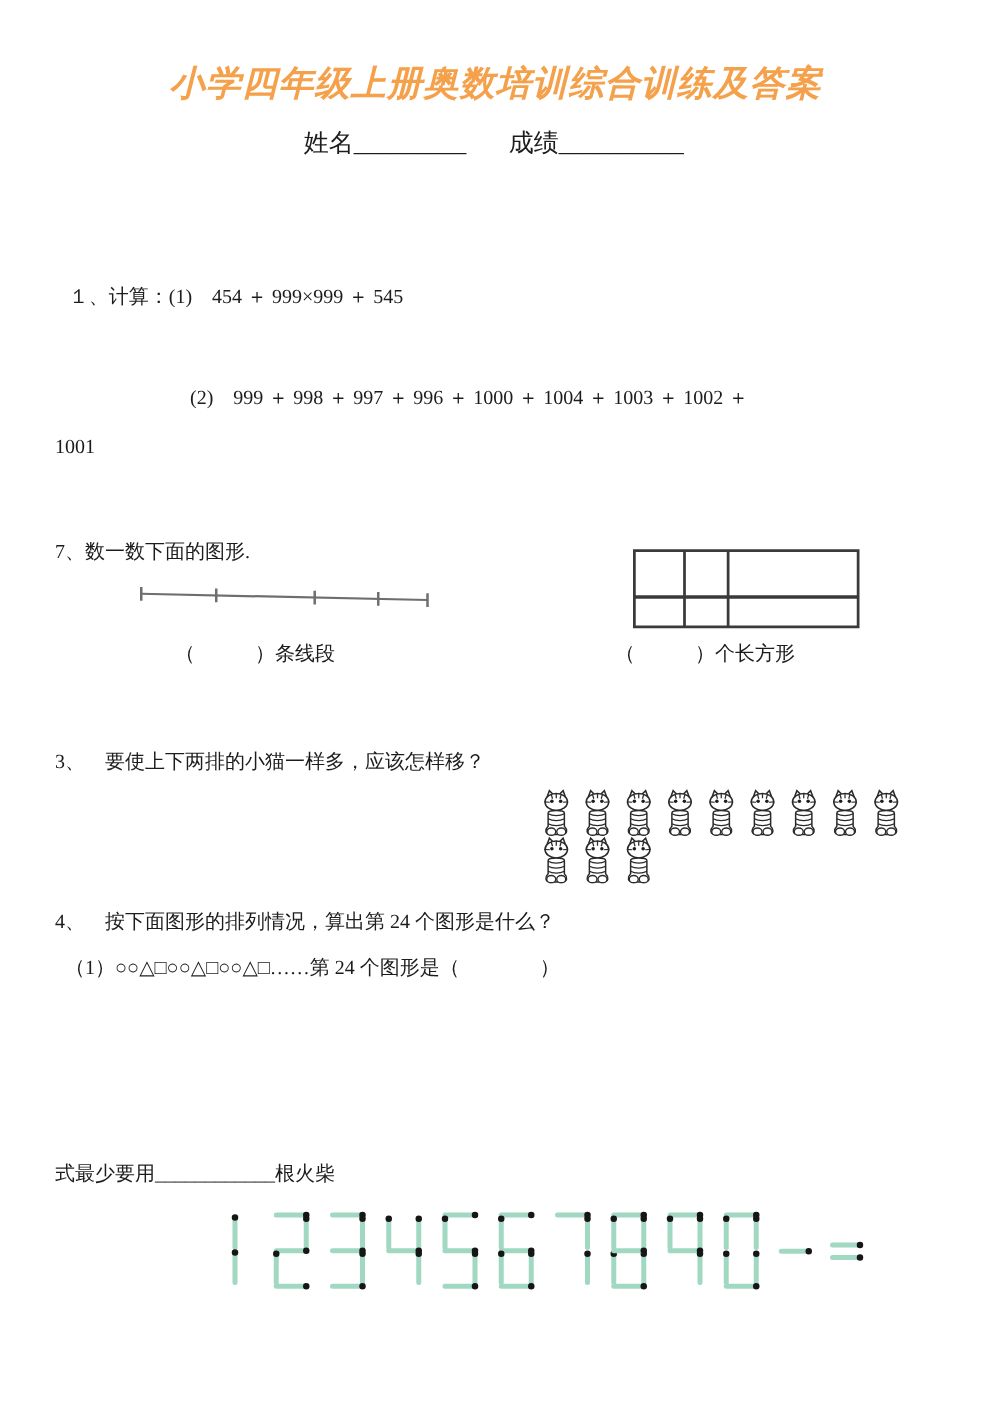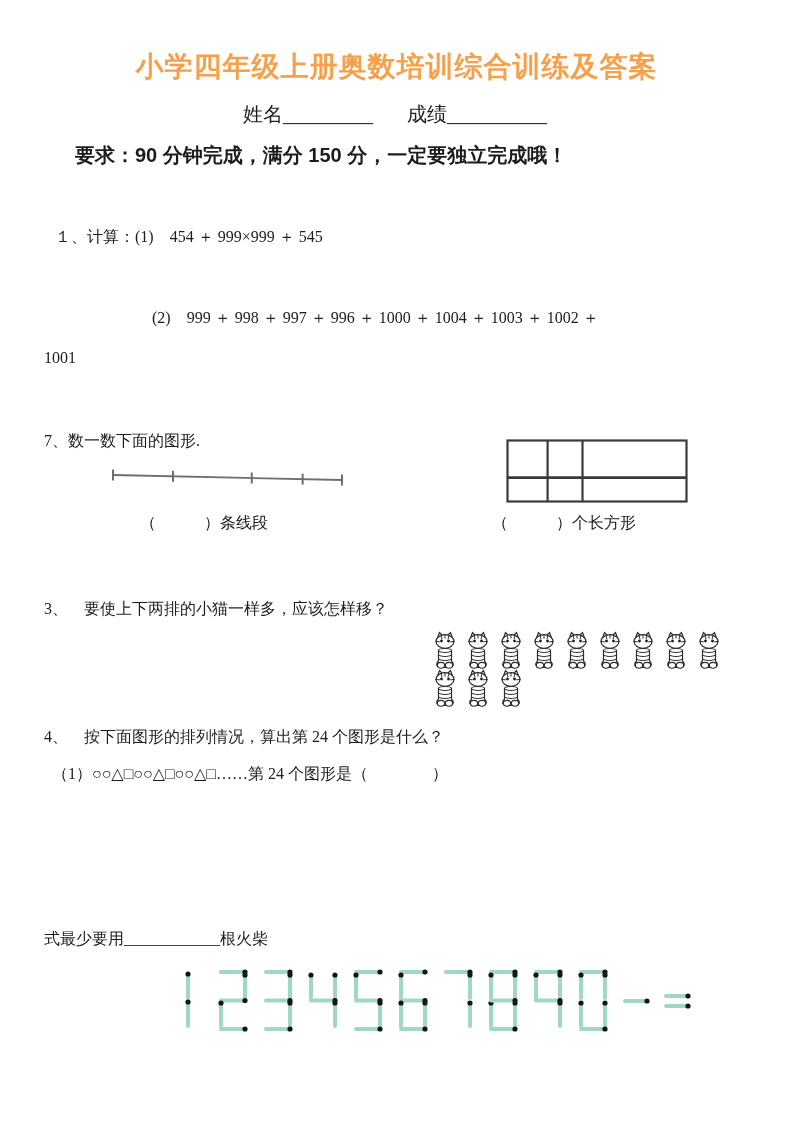--- a/index.html
+++ b/index.html
@@ -4,21 +4,21 @@
 <style>
   html,body{margin:0;padding:0;background:#ffffff;}
   .page{
     position:relative;width:793px;height:1122px;margin:0 auto;background:#ffffff;
     font-family:"Liberation Serif","DejaVu Serif",serif;color:#1c1c1c;overflow:hidden;
   }
   .abs{position:absolute;}
   .title{
     left:0;right:0;top:48px;text-align:center;
     font-family:"Liberation Sans","DejaVu Sans",sans-serif;
-    font-weight:bold;font-size:28px;letter-spacing:1px;
+    font-weight:bold;font-size:28px;letter-spacing:1px;font-style:italic;
   }
   .nameline{top:101px;left:243px;font-size:20px;}
   .nameline .gap{display:inline-block;width:34px;}
   .bold-sans{font-family:"Liberation Sans","DejaVu Sans",sans-serif;font-weight:bold;}
   .req{top:142px;left:75px;font-size:20px;}
   .sec{top:184px;left:48px;font-size:20px;}
   .body-line{font-size:16px;}
   .q1l1{top:227px;left:55px;}
   .q1l2{top:308px;left:152px;}
   .q1l3{top:349px;left:44px;}
@@ -41,21 +41,20 @@
 <body>
 
 <div class="page">
 
   <div class="abs title" style="color: rgb(245, 160, 74);">小学四年级上册奥数培训综合训练及答案</div>
 
   <div class="abs nameline">
     <span>姓名</span><span>_________</span><span class="gap"></span><span>成绩</span><span>__________</span>
   </div>
 
-  <div class="abs req bold-sans">要求：90 分钟完成，满分 150 分，一定要独立完成哦！</div>
 
 
   <div class="abs body-line q1l1">１、计算：(1)　454 ＋ 999×999 ＋ 545</div>
   <div class="abs body-line q1l2">(2)　999 ＋ 998 ＋ 997 ＋ 996 ＋ 1000 ＋ 1004 ＋ 1003 ＋ 1002 ＋</div>
   <div class="abs body-line q1l3">1001</div>
 
   <div class="abs body-line q2label">7、数一数下面的图形.</div>
   <div class="abs segfig"><svg width="240" height="30" viewBox="0 0 240 30">
         <line x1="3" y1="11" x2="232" y2="16" stroke="#6e6e6e" stroke-width="1.8"></line>
         <line x1="3" y1="5.5" x2="3" y2="16.5" stroke="#6e6e6e" stroke-width="2"></line>

